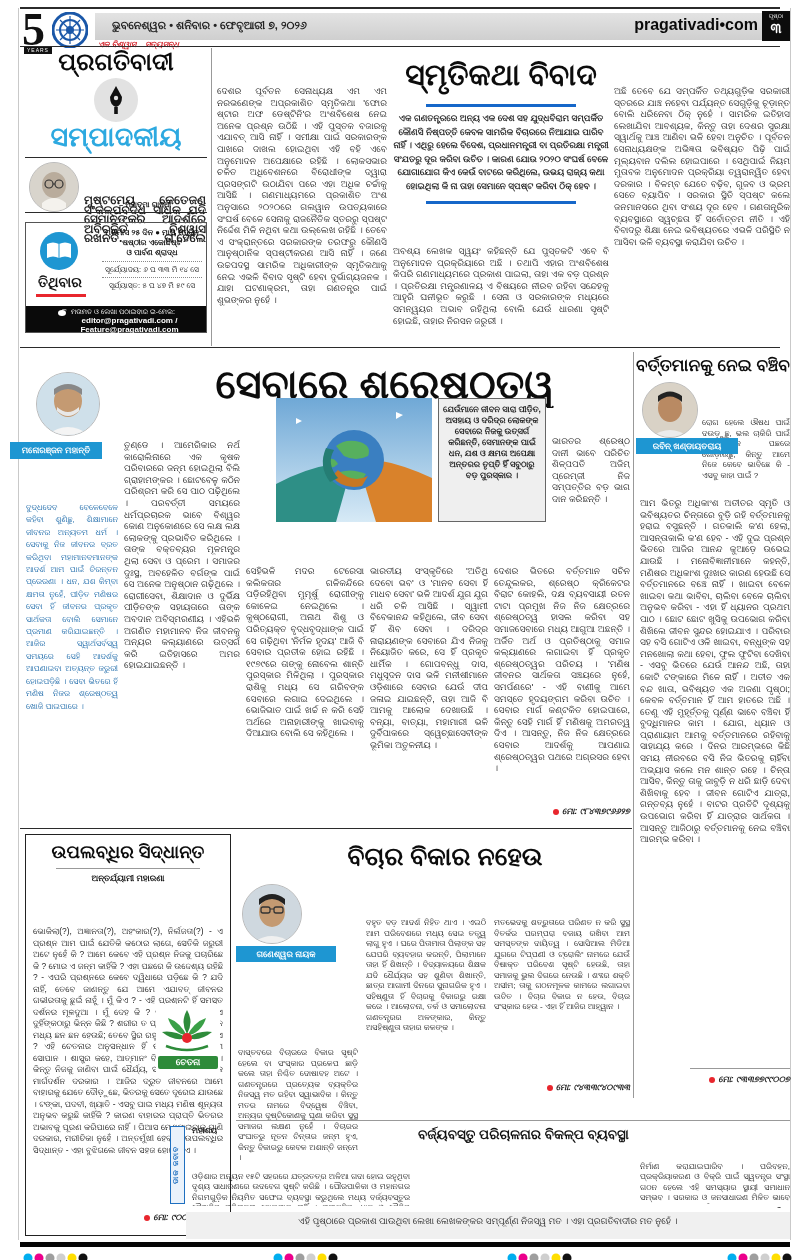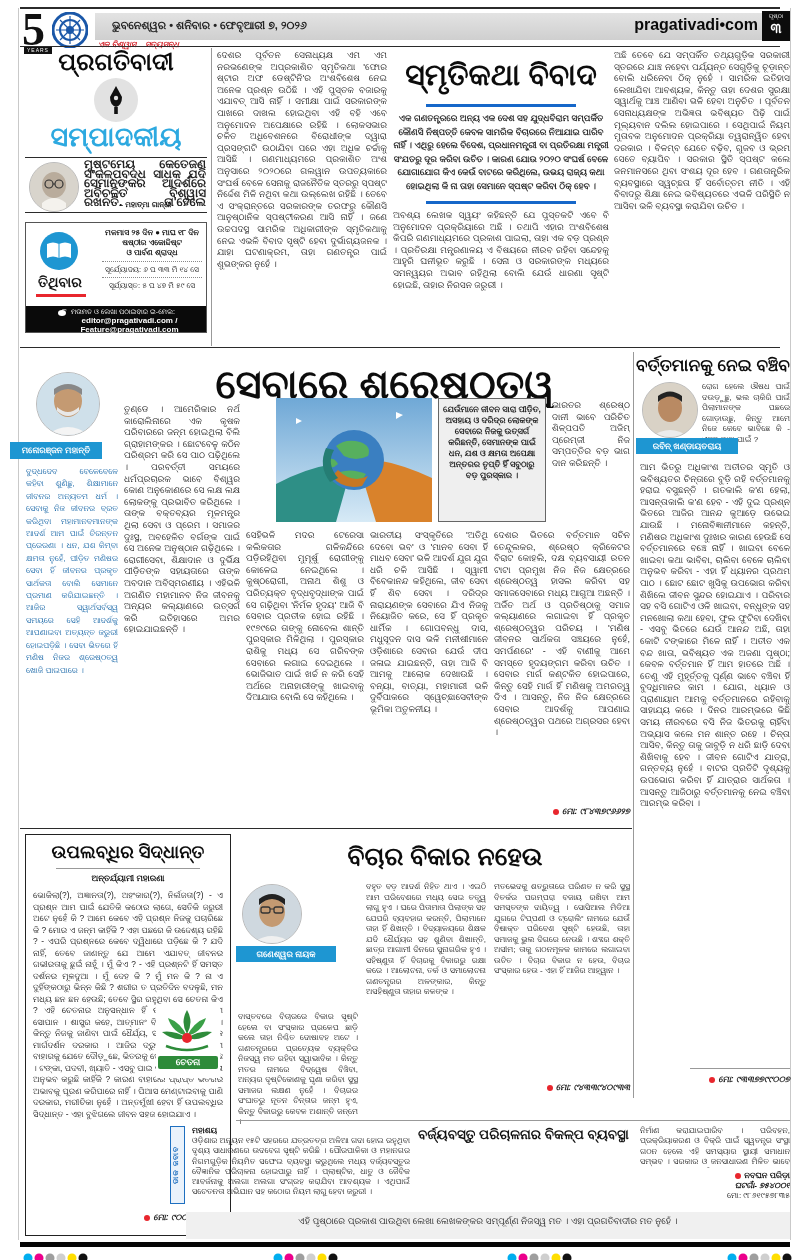--- a/index.html
+++ b/index.html
@@ -1,18 +1,18 @@
 <!DOCTYPE html>
 <html><head>
 <meta charset="utf-8">
 <style>
   html,body{margin:0;padding:0;background:#ffffff;}
   body{width:800px;height:1260px;position:relative;font-family:"Liberation Sans",sans-serif;color:#111;overflow:hidden;}
   .abs{position:absolute;}
-  .jt{text-align:justify;overflow:hidden;}
+  .jt{text-align:justify;overflow:hidden;margin-top:36px;}
   .ctr{text-align:center;}
   .bodytxt{font-size:9px;line-height:11.6px;color:#1c1c1c;}
   .smtxt{font-size:8px;line-height:10.5px;color:#1c1c1c;}
   .rule{background:#2b2b2b;}
   .grule{background:#999;}
   .bluebox{background:#1e96d2;color:#fff;font-weight:bold;display:flex;align-items:center;justify-content:center;overflow:hidden;}
   .circlephoto{border-radius:50%;overflow:hidden;border:1px solid #bbb;}
   .redline{background:#e8262d;}
   .phone-line{font-size:8.5px;font-weight:bold;font-style:italic;text-align:right;color:#222;}
   .reddot{display:inline-block;width:6px;height:6px;border-radius:50%;background:#e8262d;margin-right:3px;vertical-align:middle;}

